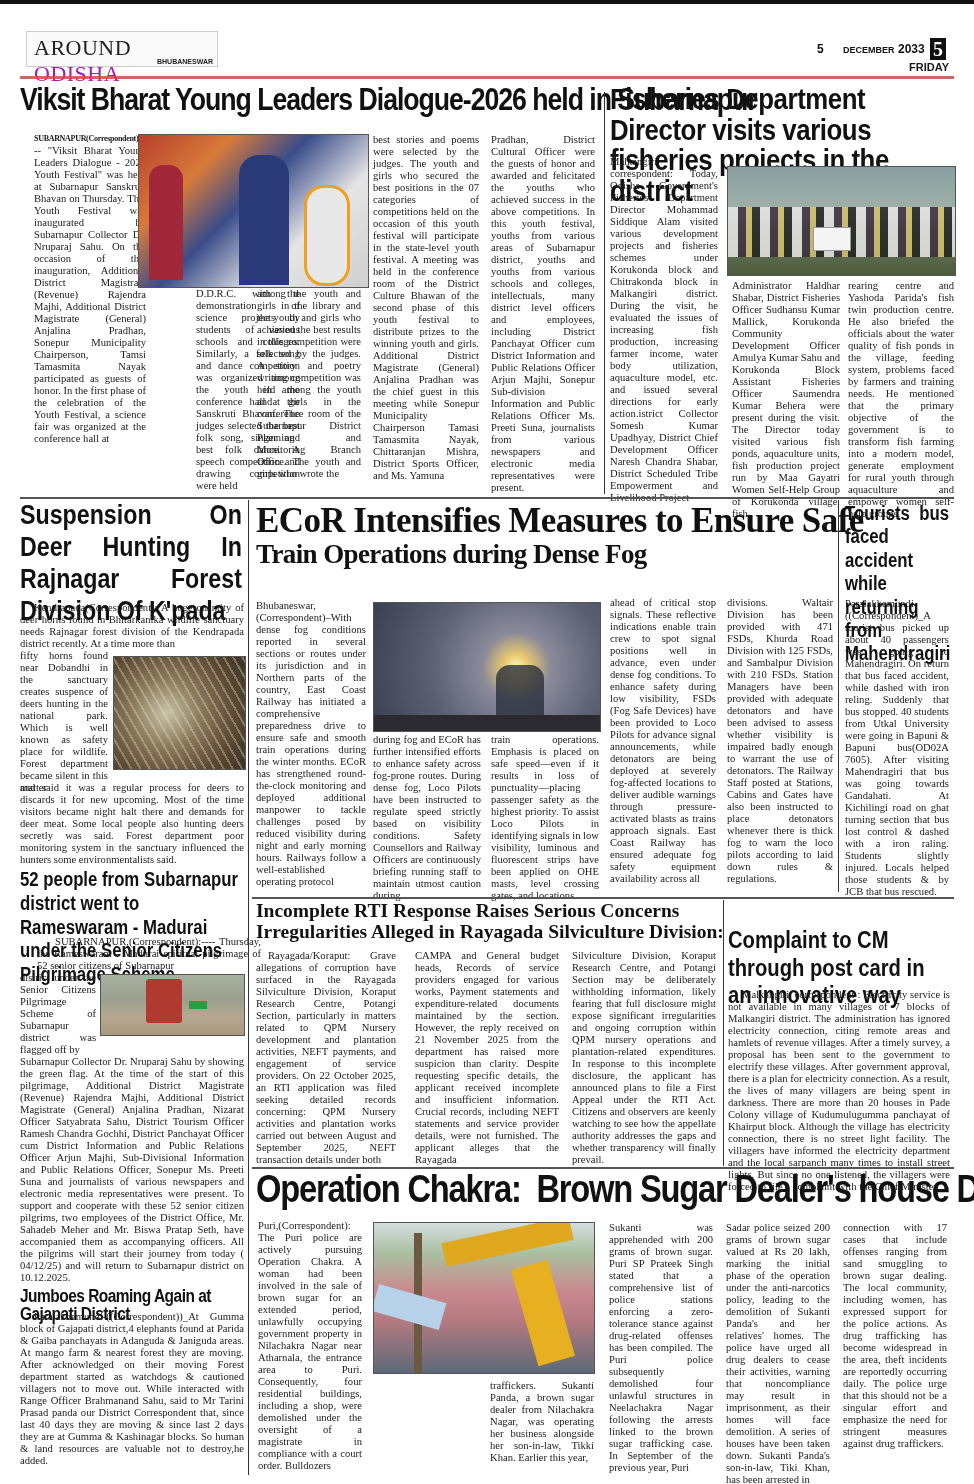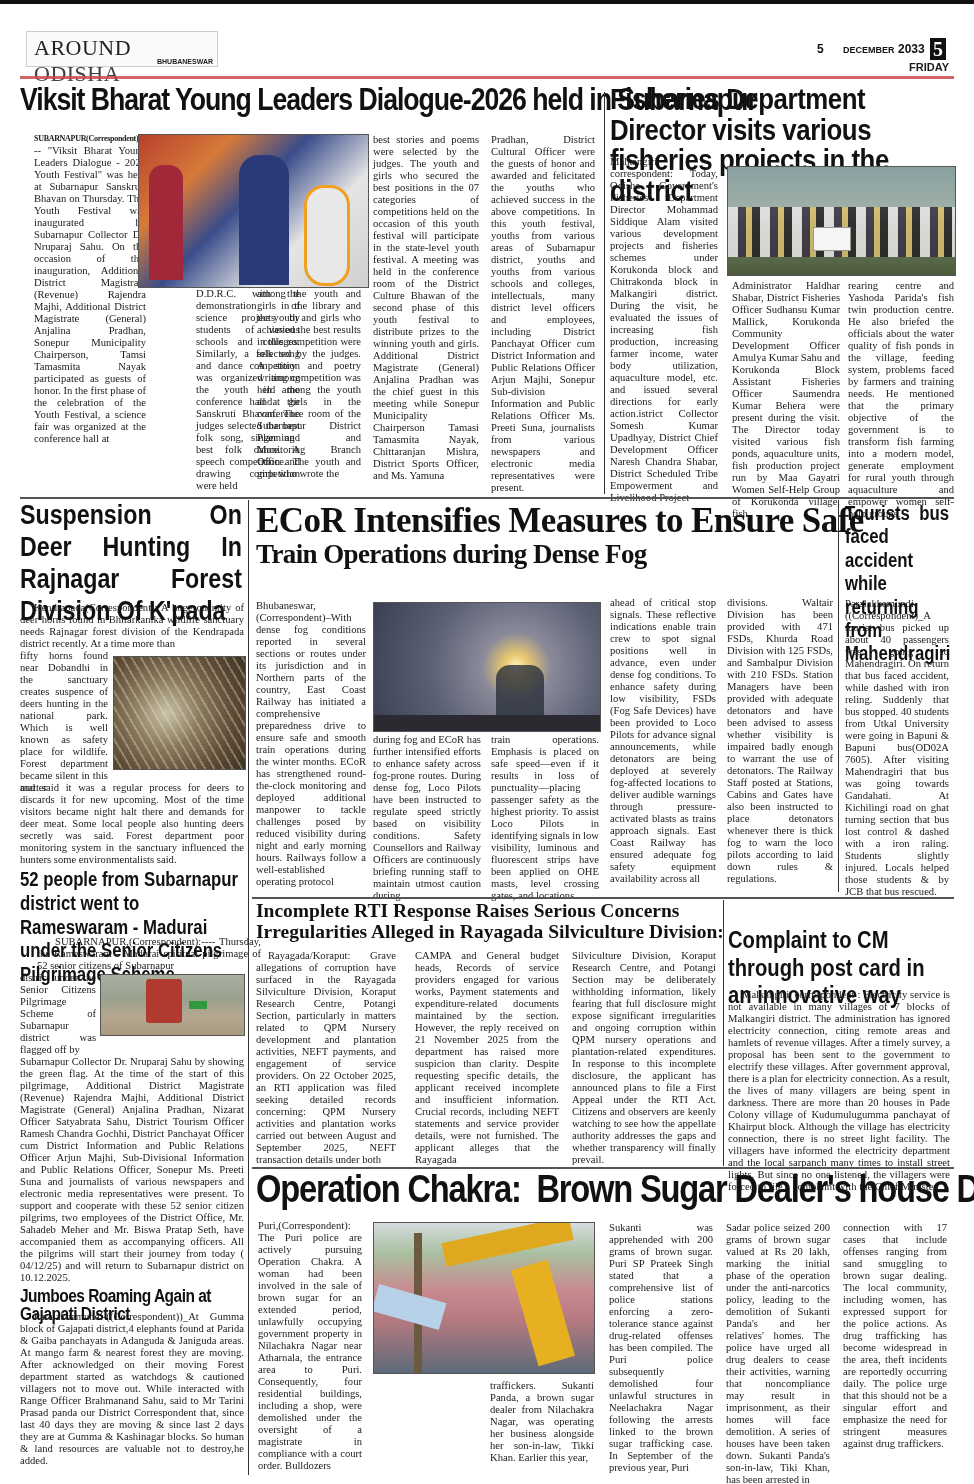--- a/index.html
+++ b/index.html
@@ -1,20 +1,20 @@
 <!DOCTYPE html>
 <html><head>
 <meta charset="utf-8">
 <style>
   html,body{margin:0;padding:0;background:#fff;}
   body{width:974px;height:1484px;position:relative;overflow:hidden;font-family:"Liberation Serif","DejaVu Serif",serif;color:#1a1a1a;}
   .topbar{position:absolute;left:0;top:0;width:974px;height:4px;background:#111;}
   .masthead{position:absolute;left:26px;top:31px;width:190px;height:34px;border:1px solid #ccc;background:#fafafa;}
   .mast-a{position:absolute;left:7px;top:3px;font-size:22px;letter-spacing:0.5px;color:#222;font-family:"Liberation Serif",serif;}
-  .mast-b{color:#404040;}
+  .mast-b{color:#a21caf;}
   .mast-city{position:absolute;right:4px;bottom:1px;font-size:7px;font-weight:bold;font-family:"Liberation Sans",sans-serif;color:#222;}
   .dateline{position:absolute;right:28px;top:38px;font-family:"Liberation Sans",sans-serif;font-weight:bold;font-size:12px;color:#111;text-align:right;}
   .dateline .pg{display:inline-block;background:#111;color:#fff;font-family:"Liberation Serif",serif;font-size:20px;padding:0 3px;line-height:22px;vertical-align:-3px;margin-left:2px;}
   .dateline .mon{font-size:9px;padding-left:16px;}
   .weekday{position:absolute;right:25px;top:61px;font-family:"Liberation Sans",sans-serif;font-weight:bold;font-size:11px;}
   .redrule{position:absolute;left:20px;top:76px;width:934px;height:3px;background:#c94a4a;opacity:0.85;}
 
   .story{position:absolute;box-sizing:border-box;}
   .hl{font-family:"Liberation Sans Narrow","Liberation Sans",sans-serif;font-stretch:condensed;color:#111;line-height:1.02;margin:0;transform-origin:left top;}
   .hlserif{font-family:"Liberation Serif",serif;color:#111;line-height:1.08;margin:0;}

